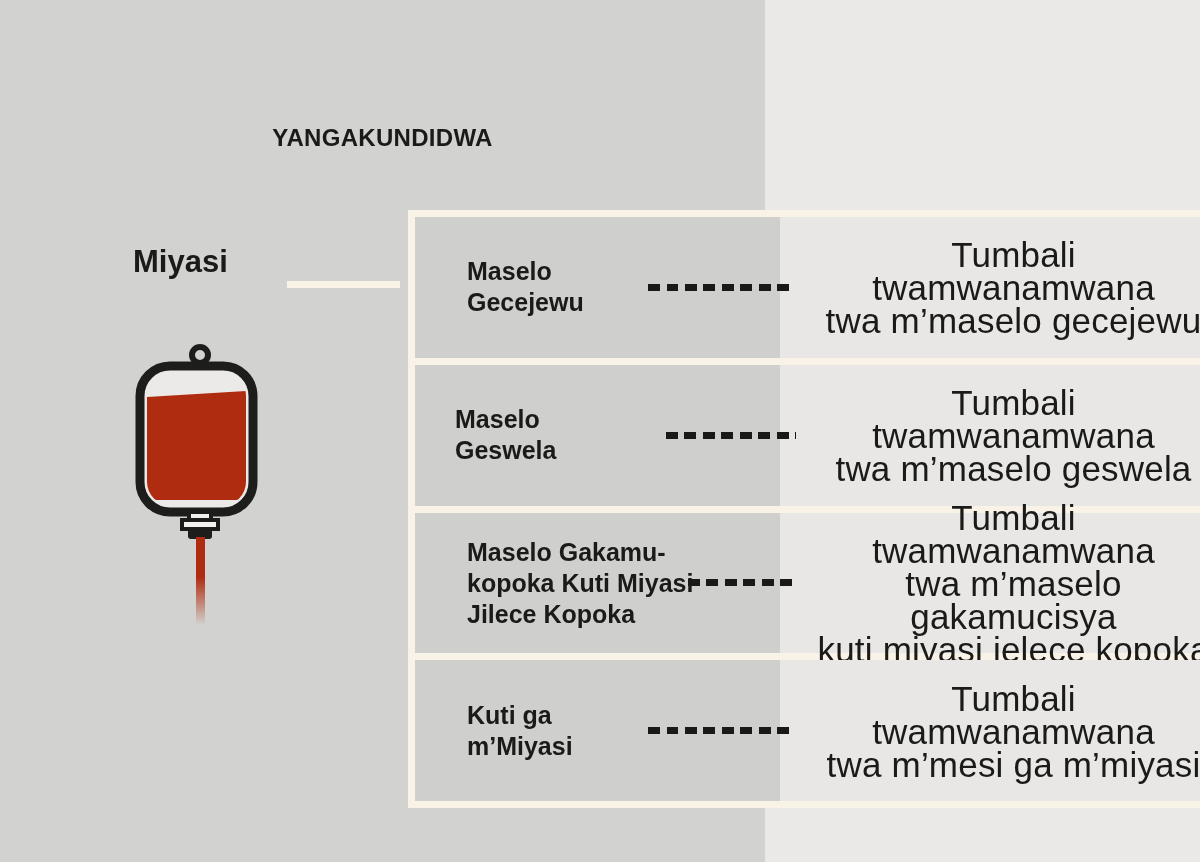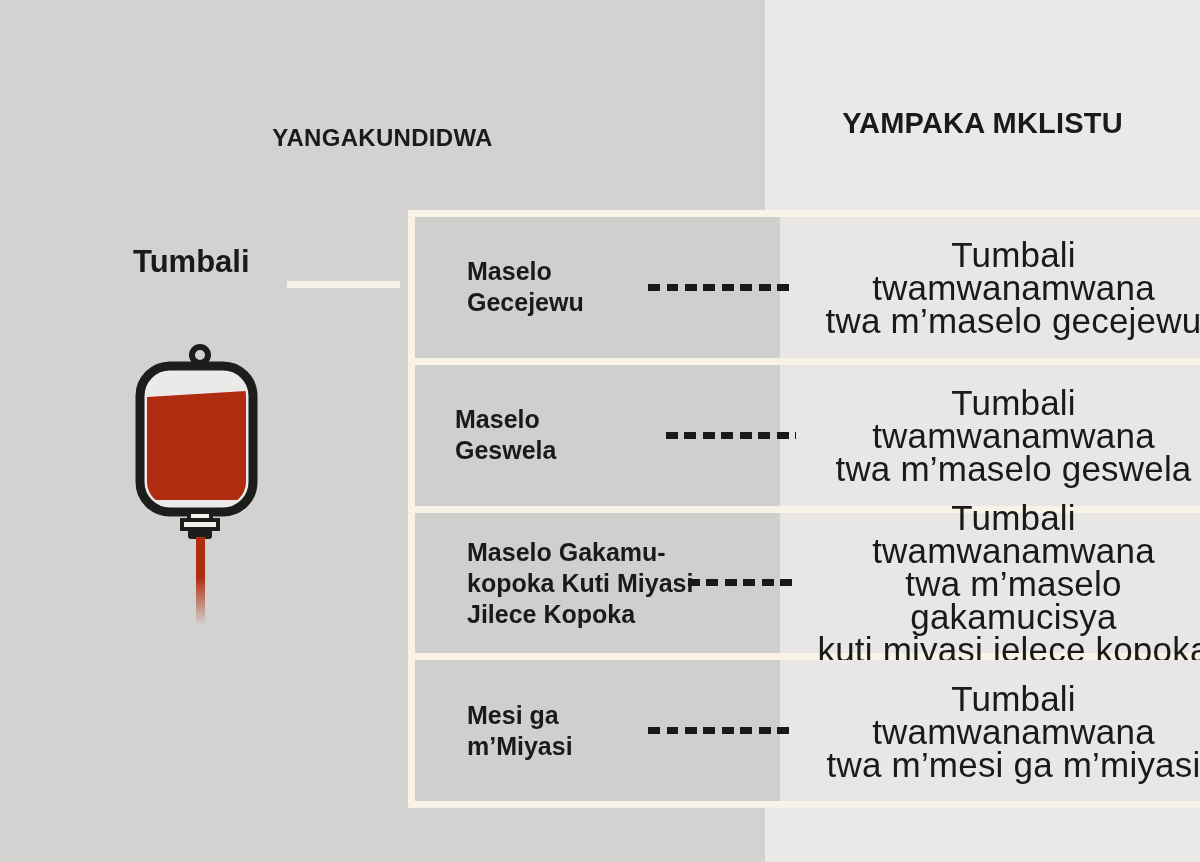--- a/index.html
+++ b/index.html
@@ -49,24 +49,23 @@
 </head>
 <body>
 
 <div class="canvas">
 
   <div class="right-bg"></div>
 
   <div class="title-left">YANGAKUNDIDWA</div>
 
   <div class="title-right">
-    <div>YAMPAKA MKLISTU</div>
   </div>
 
-  <div class="miyasi">Tumbali</div>
+  <div class="miyasi">Miyasi</div>
 
   <div class="connector"></div>
 
   <svg class="bag" width="145" height="290" viewBox="0 0 145 290" aria-hidden="true">
     <defs>
       <clipPath id="bagClip">
           <rect x="17" y="33" width="99" height="132" rx="23"></rect>
         </clipPath>
       <linearGradient id="tubeFade" x1="0" y1="198" x2="0" y2="285" gradientUnits="userSpaceOnUse">
         <stop offset="0" stop-color="#b02c10"></stop>
@@ -105,21 +104,21 @@
       <div class="cell-left">Maselo Gakamu-
 kopoka Kuti Miyasi
 Jilece Kopoka</div>
       <div class="dash dash-3"></div>
       <div class="cell-right">Tumbali twamwanamwana
 twa m’maselo gakamucisya
 kuti miyasi jelece kopoka</div>
     </div>
 
     <div class="row">
-      <div class="cell-left">Mesi ga
+      <div class="cell-left">Kuti ga
 m’Miyasi</div>
       <div class="dash dash-4"></div>
       <div class="cell-right">Tumbali twamwanamwana
 twa m’mesi ga m’miyasi</div>
     </div>
 
   </div>
 </div>
 
 </body></html>

